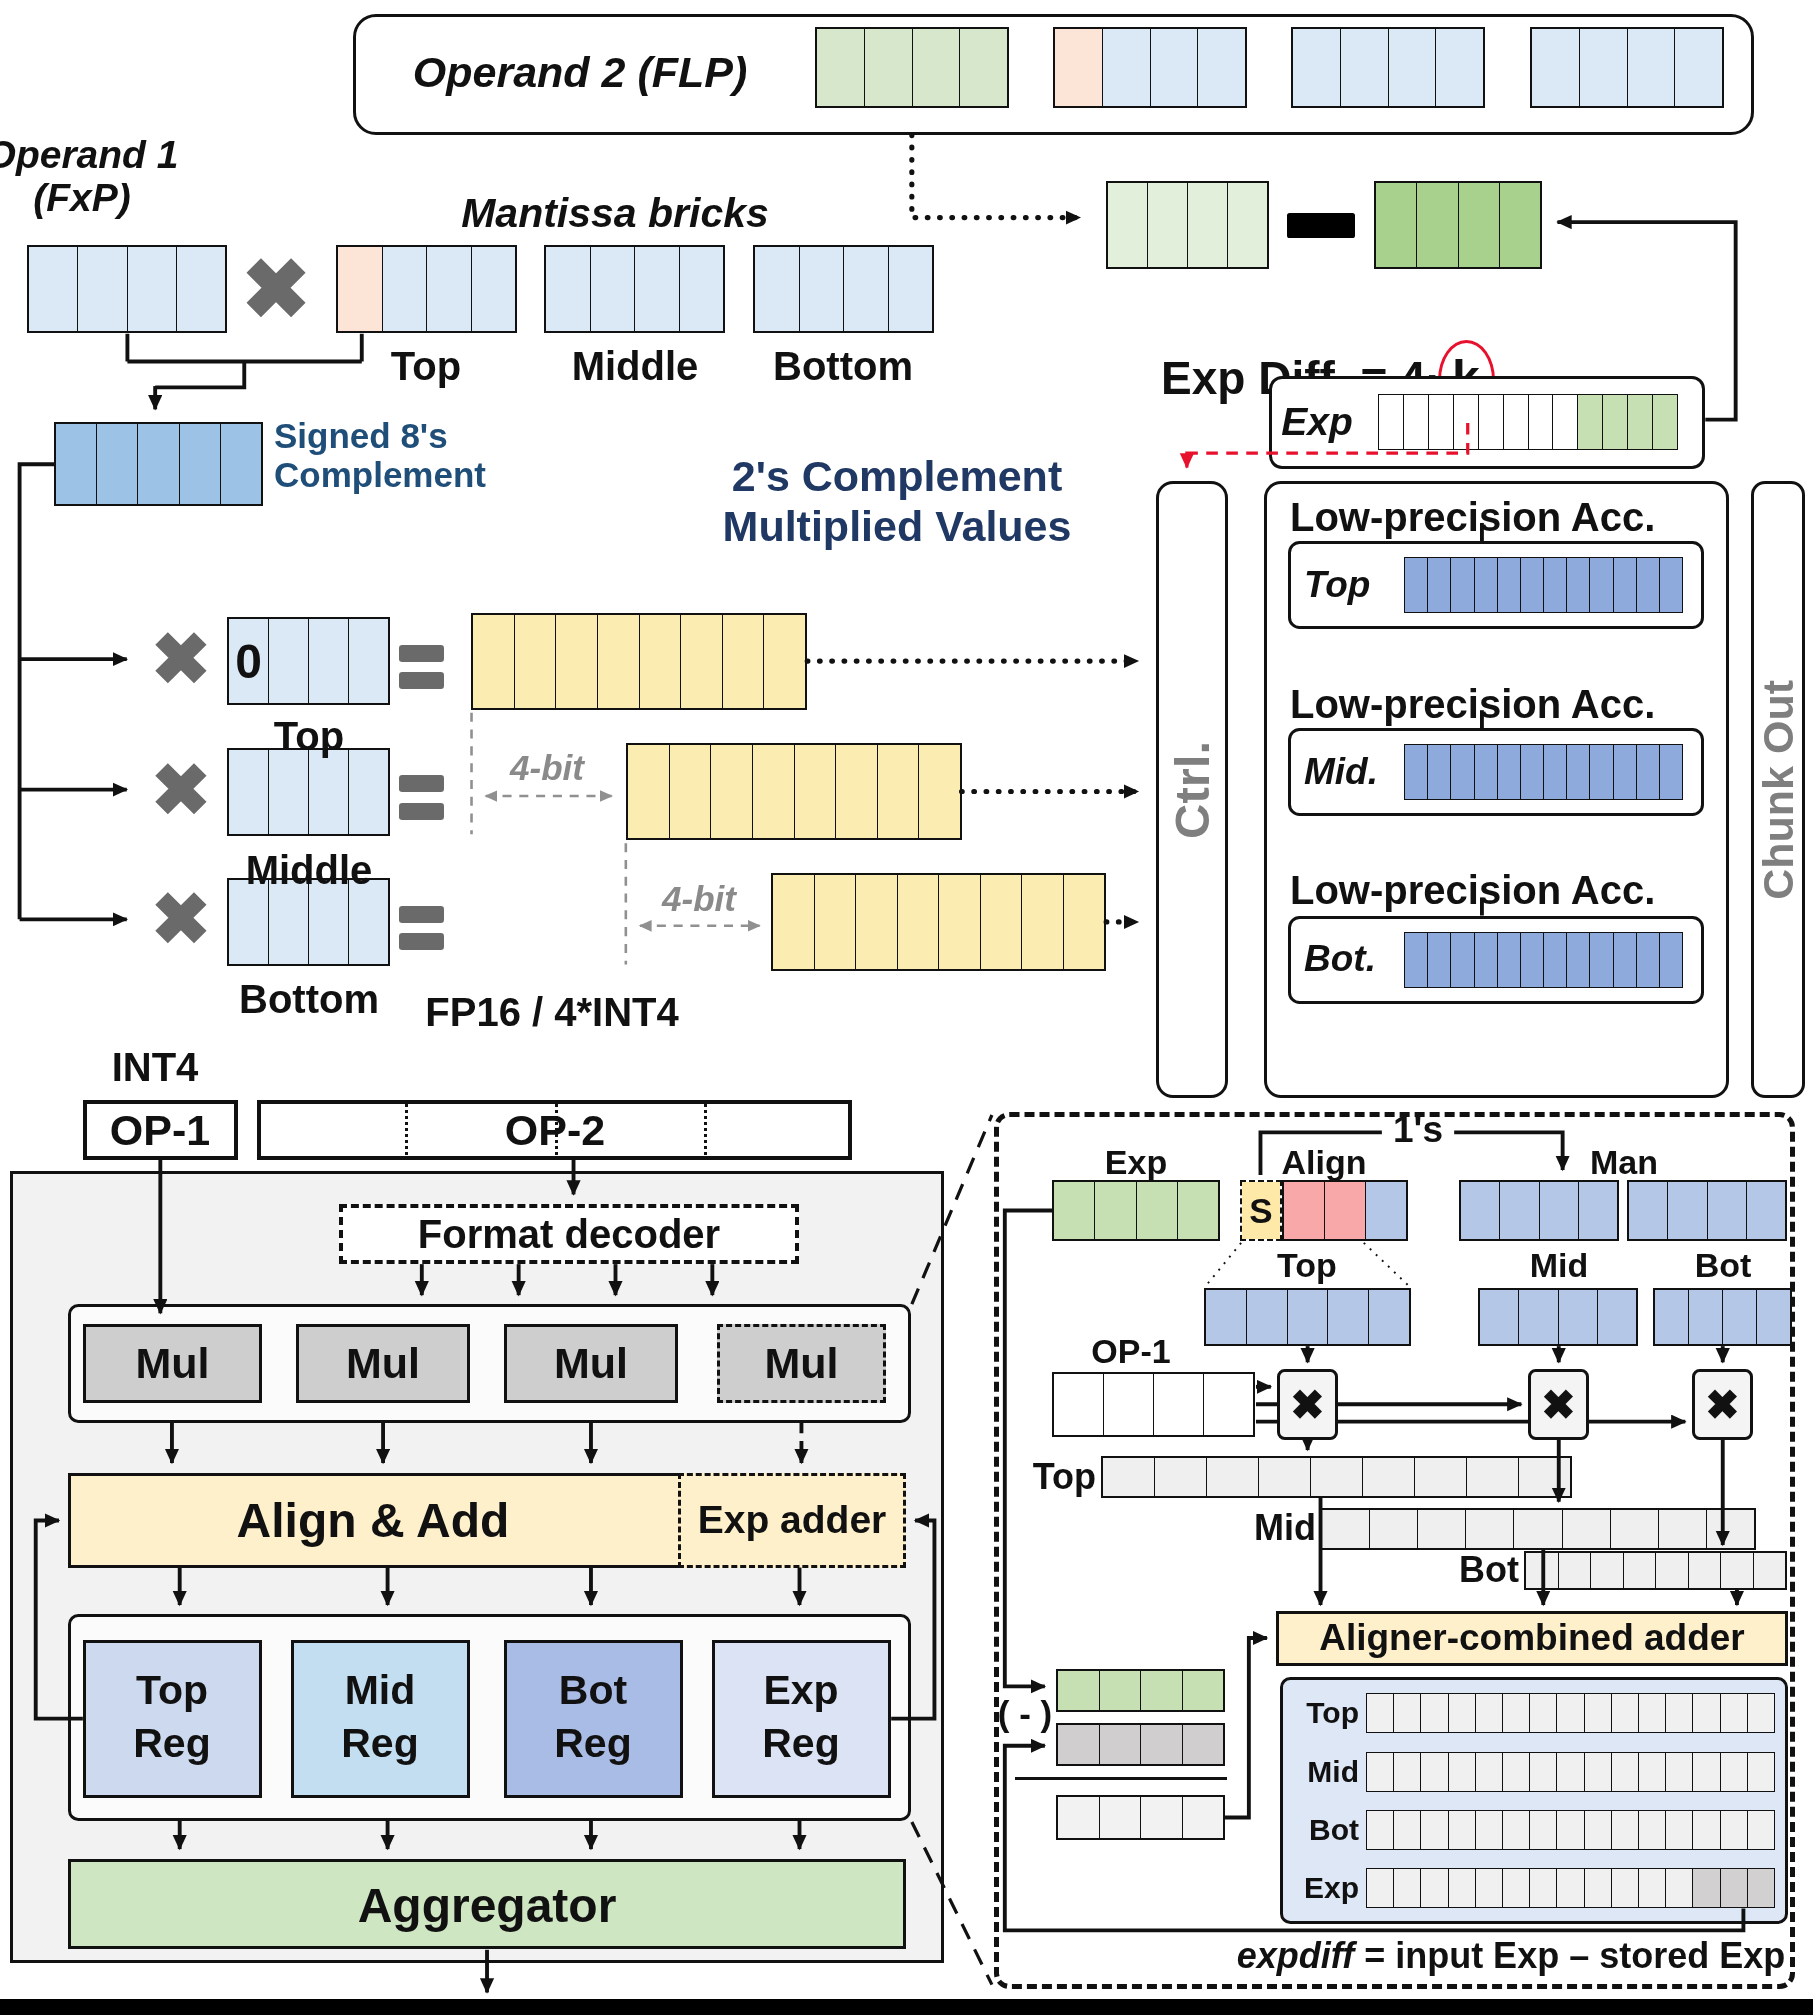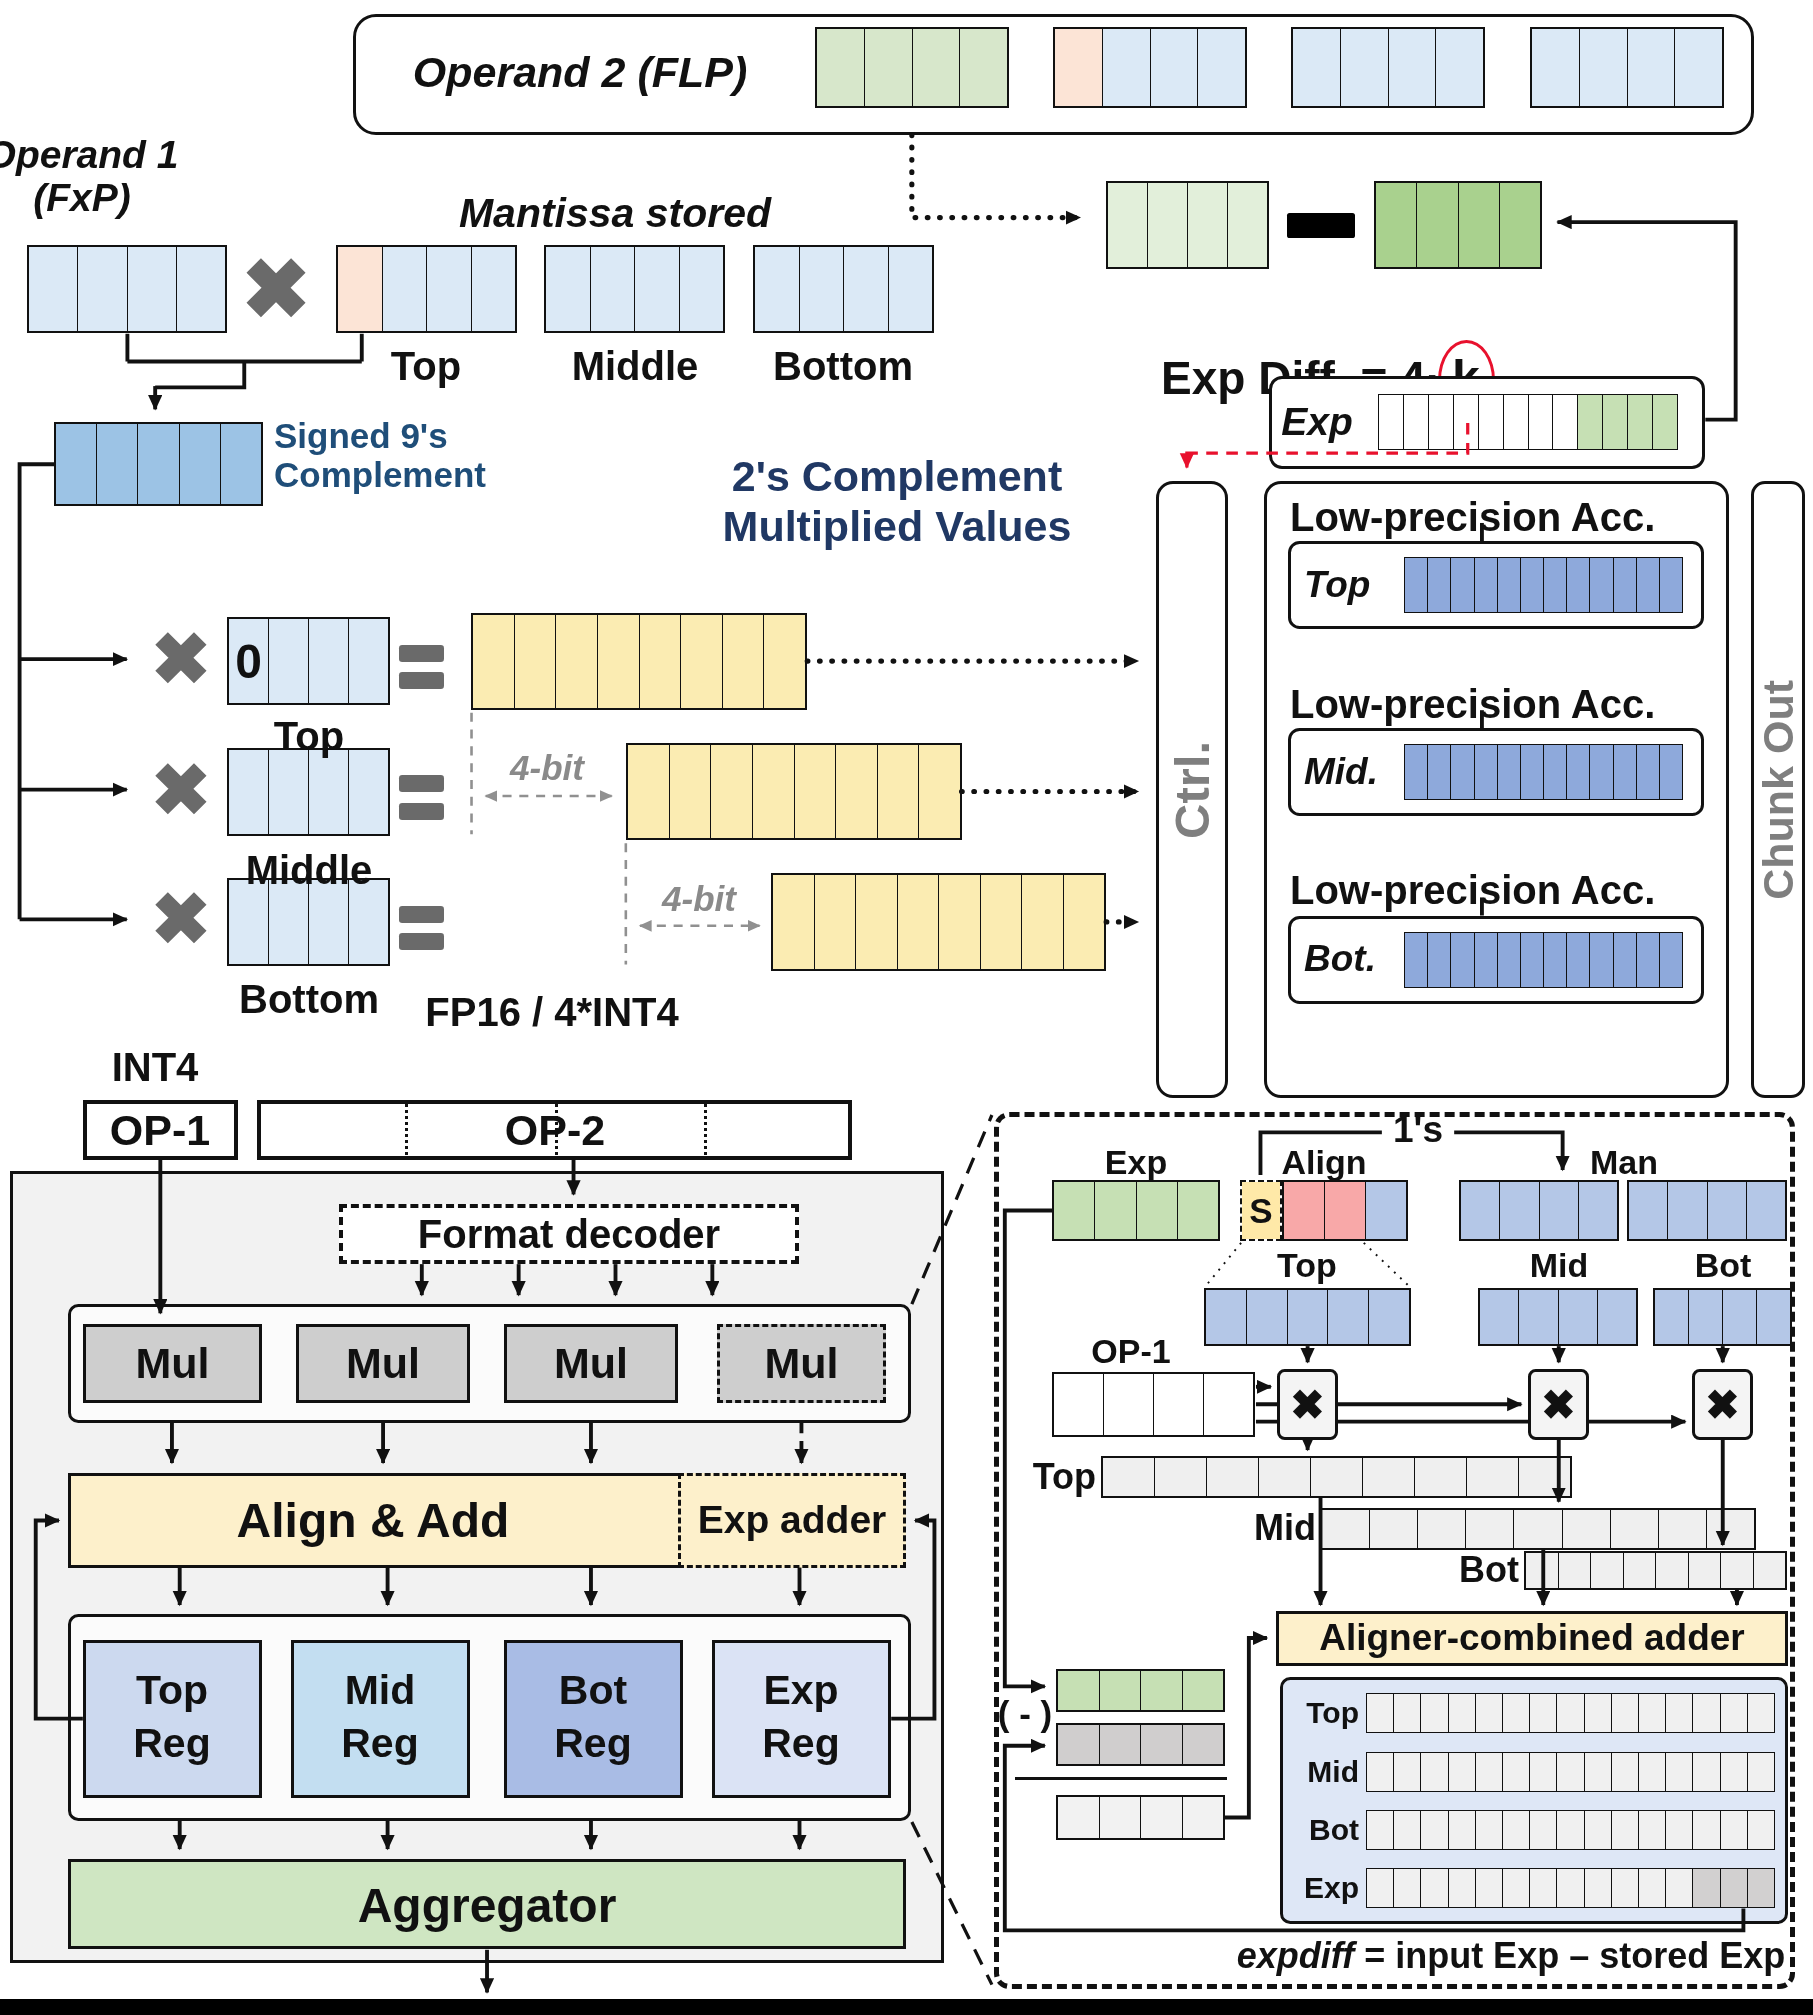--- a/index.html
+++ b/index.html
@@ -58,21 +58,21 @@
 <div class="lbl it" style="left:82px;top:155px;font-size:39px;">Operand 1</div>
 <div class="lbl it" style="left:82px;top:198px;font-size:39px;">(FxP)</div>
 <div class="register" style="left:27px;top:245px;width:200px;height:88px;">
     <div class="cell" style="background: rgb(219, 233, 246);"></div>
     <div class="cell" style="background: rgb(219, 233, 246);"></div>
     <div class="cell" style="background: rgb(219, 233, 246);"></div>
     <div class="cell" style="background: rgb(219, 233, 246);"></div>
   </div>
 <div class="xglyph" style="left:276px;top:289px;font-size:83px;">✖</div>
 
-<div class="lbl it" style="left:615px;top:213px;font-size:41px;">Mantissa stored</div>
+<div class="lbl it" style="left:615px;top:213px;font-size:41px;">Mantissa bricks</div>
 <div class="register" style="left:336px;top:245px;width:181px;height:88px;">
     <div class="cell" style="background: rgb(252, 228, 214);"></div>
     <div class="cell" style="background: rgb(219, 233, 246);"></div>
     <div class="cell" style="background: rgb(219, 233, 246);"></div>
     <div class="cell" style="background: rgb(219, 233, 246);"></div>
   </div>
 <div class="register" style="left:544px;top:245px;width:181px;height:88px;">
     <div class="cell" style="background: rgb(219, 233, 246);"></div>
     <div class="cell" style="background: rgb(219, 233, 246);"></div>
     <div class="cell" style="background: rgb(219, 233, 246);"></div>
@@ -88,21 +88,21 @@
 <div class="lbl" style="left:635px;top:366px;font-size:40px;">Middle</div>
 <div class="lbl" style="left:843px;top:366px;font-size:40px;">Bottom</div>
 
 <div class="register" style="left:54px;top:422px;width:209px;height:84px;">
     <div class="cell" style="background: rgb(156, 195, 229);"></div>
     <div class="cell" style="background: rgb(156, 195, 229);"></div>
     <div class="cell" style="background: rgb(156, 195, 229);"></div>
     <div class="cell" style="background: rgb(156, 195, 229);"></div>
     <div class="cell" style="background: rgb(156, 195, 229);"></div>
   </div>
-<div class="lbl-l" style="left:274px;top:436px;font-size:35px;color:#1f4e79;">Signed 9's</div>
+<div class="lbl-l" style="left:274px;top:436px;font-size:35px;color:#1f4e79;">Signed 8's</div>
 <div class="lbl-l" style="left:274px;top:475px;font-size:35px;color:#1f4e79;">Complement</div>
 
 <div class="lbl" style="left:897px;top:476px;font-size:43px;color:#203864;">2's Complement</div>
 <div class="lbl" style="left:897px;top:526px;font-size:43px;color:#203864;">Multiplied Values</div>
 
 <div class="xglyph" style="left:181px;top:659px;font-size:72px;">✖</div>
 <div class="xglyph" style="left:181px;top:790px;font-size:72px;">✖</div>
 <div class="xglyph" style="left:181px;top:919px;font-size:72px;">✖</div>
 <div class="register" style="left:227px;top:617px;width:163px;height:88px;font-size:48px;">
     <div class="cell" style="background: rgb(219, 233, 246);">0</div>

